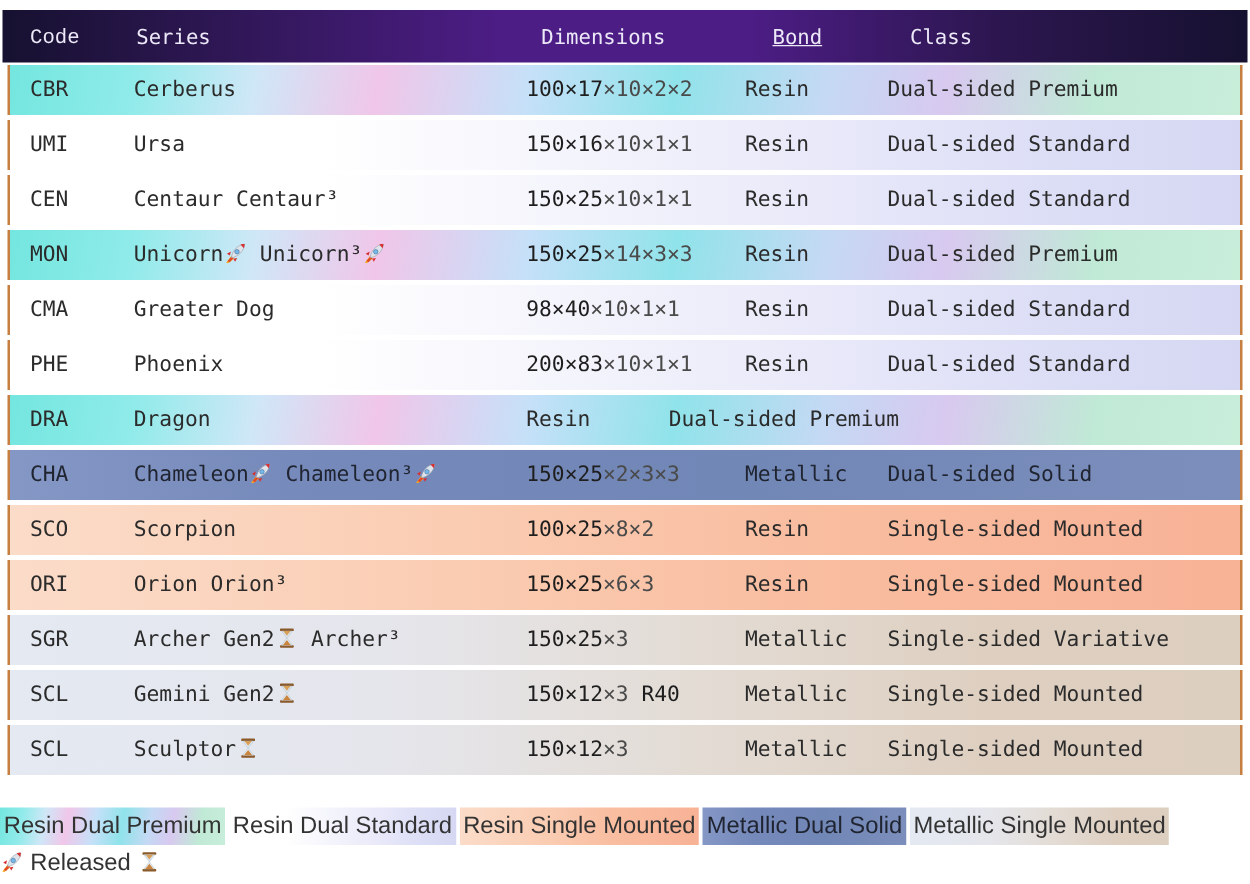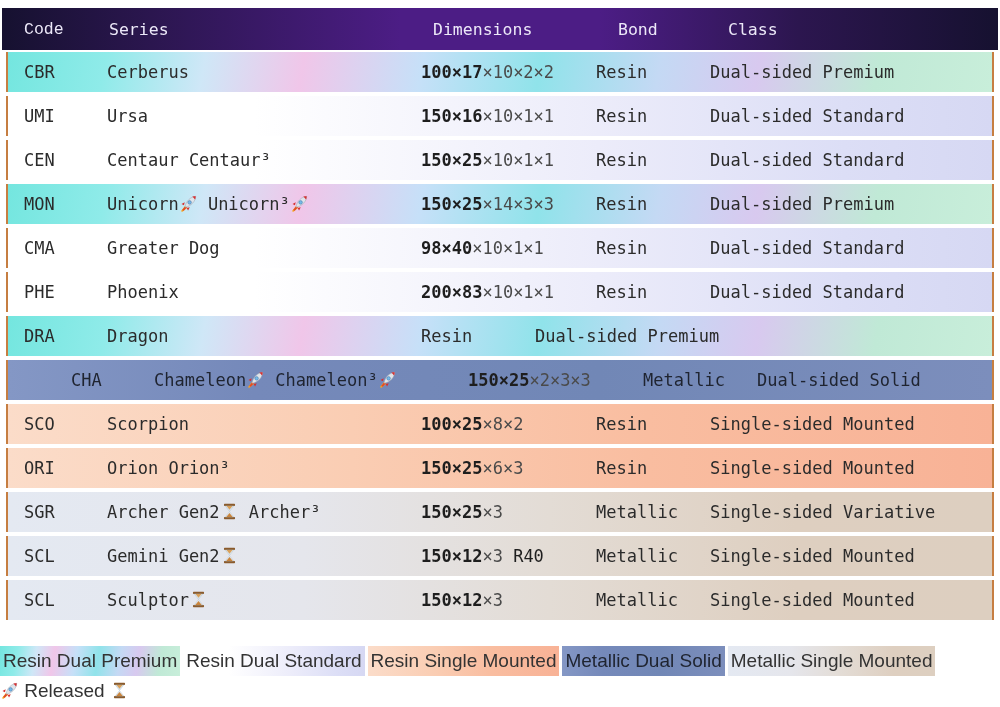--- a/index.html
+++ b/index.html
@@ -8,44 +8,44 @@
   
   .sheet{width:1000px;}
   .hdr{
     display:flex;align-items:center;height:42px;margin:8px 2px 2px 2px;
     background:linear-gradient(90deg,#161130 0%,#2b164f 15%,#4c1d85 40%,#4c1d85 60%,#2c164f 80%,#161130 100%);
     color:#ece8f8;font-family:"DejaVu Sans Mono","Liberation Mono",monospace;font-size:16.5px;
   }
   .hdr .h-code{width:85px;padding-left:22px;font-family:Liberation Mono, monospace;}
   .hdr .h-series{width:314px;}
   .hdr .h-dims{width:175px;padding-left:10px;}
-  .hdr .h-bond{width:104px;padding-left:10px;}
+  .hdr .h-bond{width:104px;padding-left:10px;text-decoration:underline;}
   .hdr .h-class{flex:1;padding-left:6px;}
 
   .row{
     display:flex;align-items:center;height:40px;margin:0 6px 4px 6px;
     border-left:2px solid var(--border-orange,#c67e41);
     border-right:2px solid var(--border-orange,#c67e41);
     font-family:"DejaVu Sans Mono","Liberation Mono",monospace;font-size:17px;color:#2b2b2b;
     white-space:nowrap;
   }
   .c-code{width:83px;padding-left:16px;}
   .c-series{width:314px;overflow:hidden;}
   .c-dims{width:175px;}
   .c-bond{width:114px;}
   .c-class{flex:1;}
 
-  .dim-main{font-weight:bold;color:#1e1e1e;}
+  .dim-main{font-weight:normal;color:#1e1e1e;}
   .dim-rest{color:#4a4a4a;}
   .dim-suffix{color:#1e1e1e;}
 
   
   .premium{background:linear-gradient(100deg,#74e6df 0%,#8febe9 10%,#cfe7f7 20%,#f0c6e9 30%,#c6e0f8 42%,#90e3ea 54%,#c4d9f4 66%,#d8c9ef 76%,#c0e9d6 88%,#c8eeda 100%);}
   .standard{background:linear-gradient(90deg,#ffffff 0%,#ffffff 25%,#ececfa 60%,#dcdef6 85%,#d6d8f3 100%);}
-  .solid{background:linear-gradient(90deg,#8497c5 0%,#7589ba 25%,#7187b6 60%,#7c8ebc 100%);color:#1f2430;padding-left:47px;}
+  .solid{background:linear-gradient(90deg,#8497c5 0%,#7589ba 25%,#7187b6 60%,#7c8ebc 100%);color:#1f2430;}
   .mounted{background:linear-gradient(90deg,#fbdcc9 0%,#facdb3 35%,#f9bda0 65%,#f8b296 100%);}
   .metallic{background:linear-gradient(90deg,#e4e9f2 0%,#e5e6ec 30%,#e3dcd5 55%,#decfc0 80%,#ddcfc0 100%);}
 
   
   .legend{margin:26px 0 0 0;font-size:19px;color:#333;line-height:28px;}
   .chip{display:inline-block;padding:1px 3px;margin-right:3px;border:none;}
   .legend .note{display:inline-block;padding:1px 0;}
 
   .icon{display:inline-block;width:17px;height:17px;vertical-align:-2px;margin:0 1px;}
 </style>

